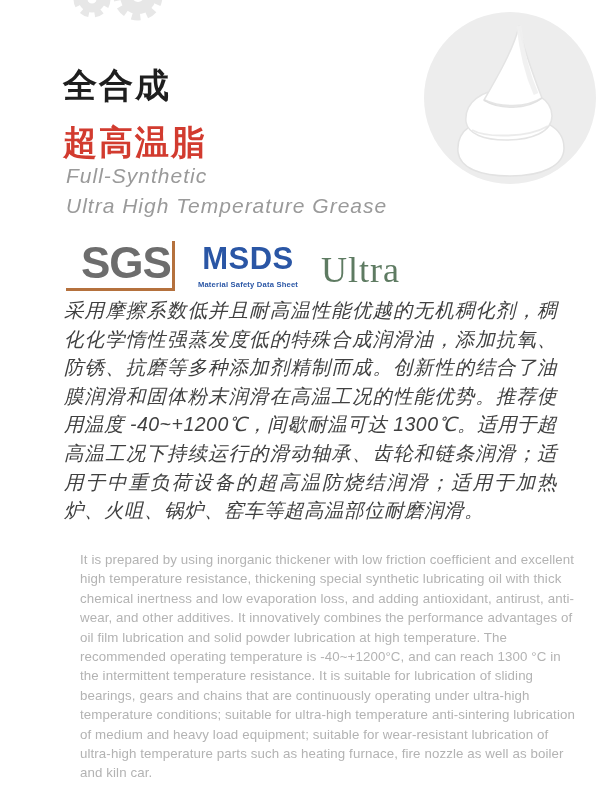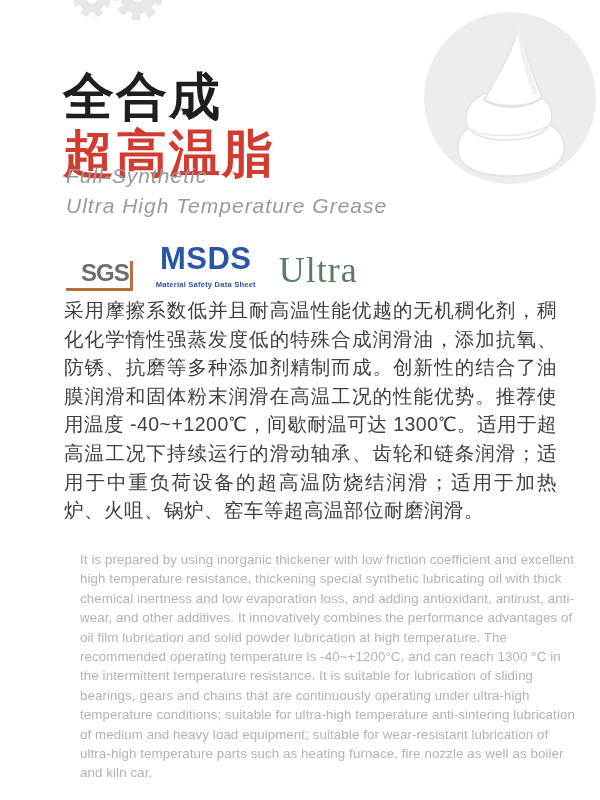--- a/index.html
+++ b/index.html
@@ -9,46 +9,46 @@
     font-family:"Liberation Sans", sans-serif;
   }
 
   
   .gears { position:absolute; left:70px; top:0; width:110px; height:30px; }
 
   
   .hero { position:absolute; left:422px; top:10px; width:176px; height:176px; }
 
   
-  .title-cn { position:absolute; left:63px; top:34px; line-height:57px; font-size:51px; letter-spacing:2px; }
+  .title-cn { position:absolute; left:63px; top:34px; line-height:57px; font-size:34px; letter-spacing:2px; }
   .title-cn .t1 { display:block; color:var(--title_black,#1e1e1e); font-weight:600; }
   .title-cn .t2 { display:block; color:var(--title_red,#d23b2f); font-weight:800; }
 
   .subtitle { position:absolute; left:66px; top:161px; font-size:21px; font-style:italic;
     color:var(--subtitle_gray,#9a9a9a); line-height:30px; letter-spacing:1px; }
 
   
   .certs { position:absolute; left:66px; top:242px; height:49px; display:flex; align-items:flex-end; gap:23px; }
-  .sgs { font-size:24px; font-weight:700; letter-spacing:-1px; line-height:1;
+  .sgs { font-size:44px; font-weight:700; letter-spacing:-1px; line-height:1;
     color:var(--sgs_gray,#6d6d6d);
     border-bottom:3px solid var(--sgs_orange,#b5713d);
     border-right:3px solid var(--sgs_orange,#b5713d);
     padding:0 1px 3px 15px; }
   .msds { display:flex; flex-direction:column; align-items:center; padding-bottom:2px; }
   .msds-main { font-size:31px; font-weight:800; line-height:27px; letter-spacing:0.5px;
     color:var(--msds_blue,#2a56a5); }
   .msds-sub { font-size:7.6px; font-weight:700; letter-spacing:0.2px; margin-top:8px;
     color:var(--msds_blue,#2a56a5); }
   .rohs { font-family:"Liberation Serif", serif; font-size:36px; line-height:1; letter-spacing:1px;
     color:var(--rohs_green,#5e7b62); padding-bottom:3px; }
 
   
   .desc-cn { position:absolute; left:64px; top:296px; width:493px; margin:0;
     font-size:19.5px; line-height:28.6px; letter-spacing:0.5px;
-    color:var(--body_cn,#404040); text-align:justify; }
+    color:var(--body_cn,#404040); text-align:justify;font-style:italic; }
   .desc-en { position:absolute; left:64px; top:534px; width:502px; margin:16px;
     font-size:13.3px; line-height:19.4px; letter-spacing:0.1px;
     color:var(--body_en,#b3b3b3); }
 </style>
 </head>
 <body>
 
 <div class="page">
 
   <div class="gears">

